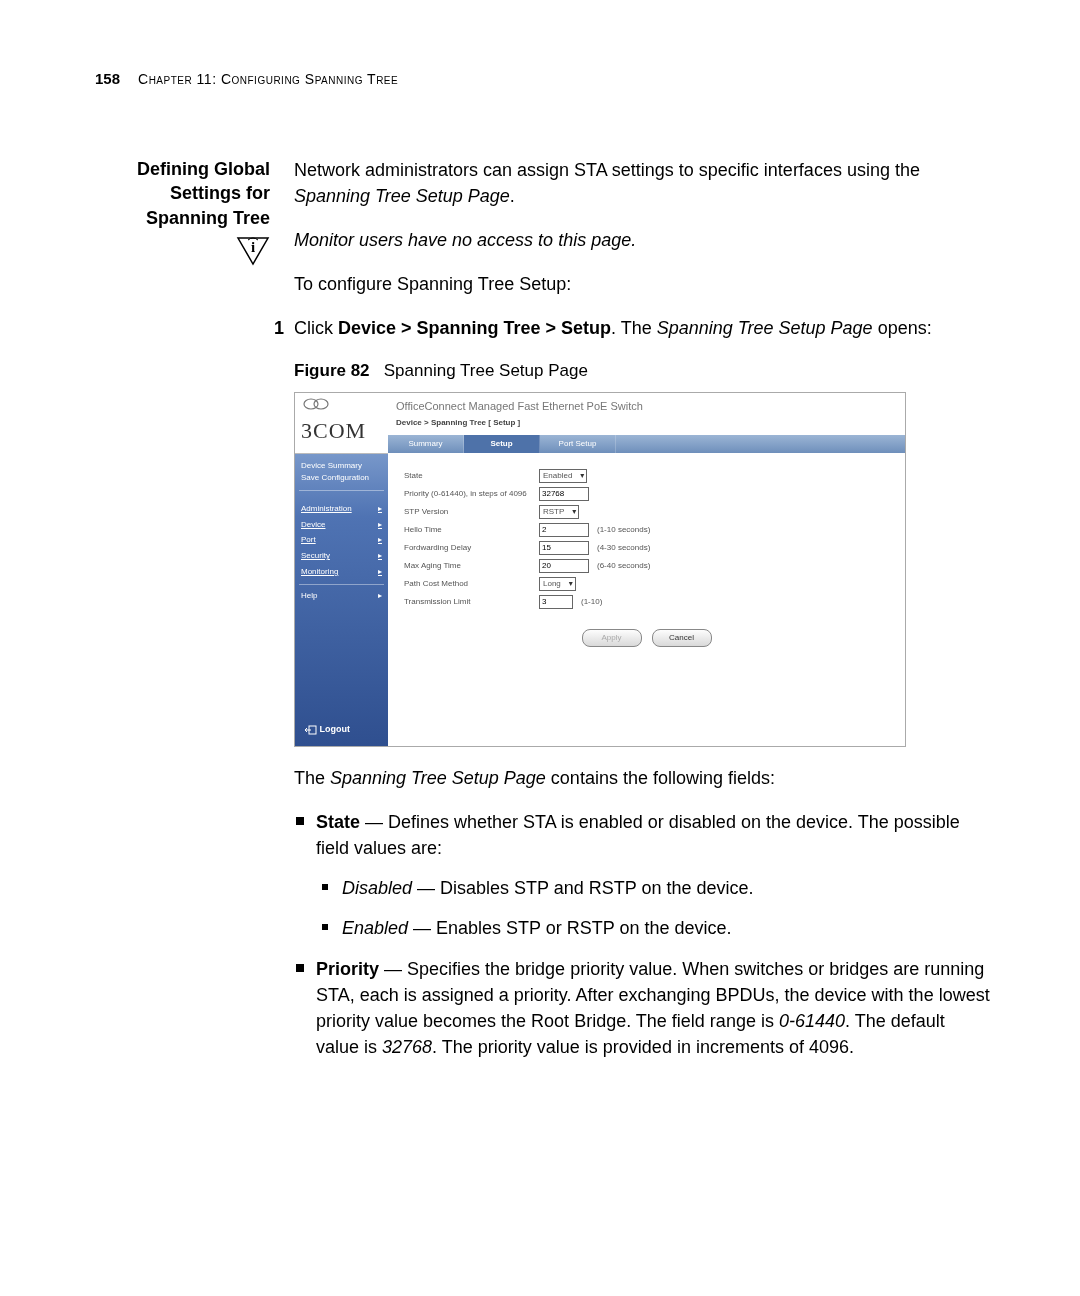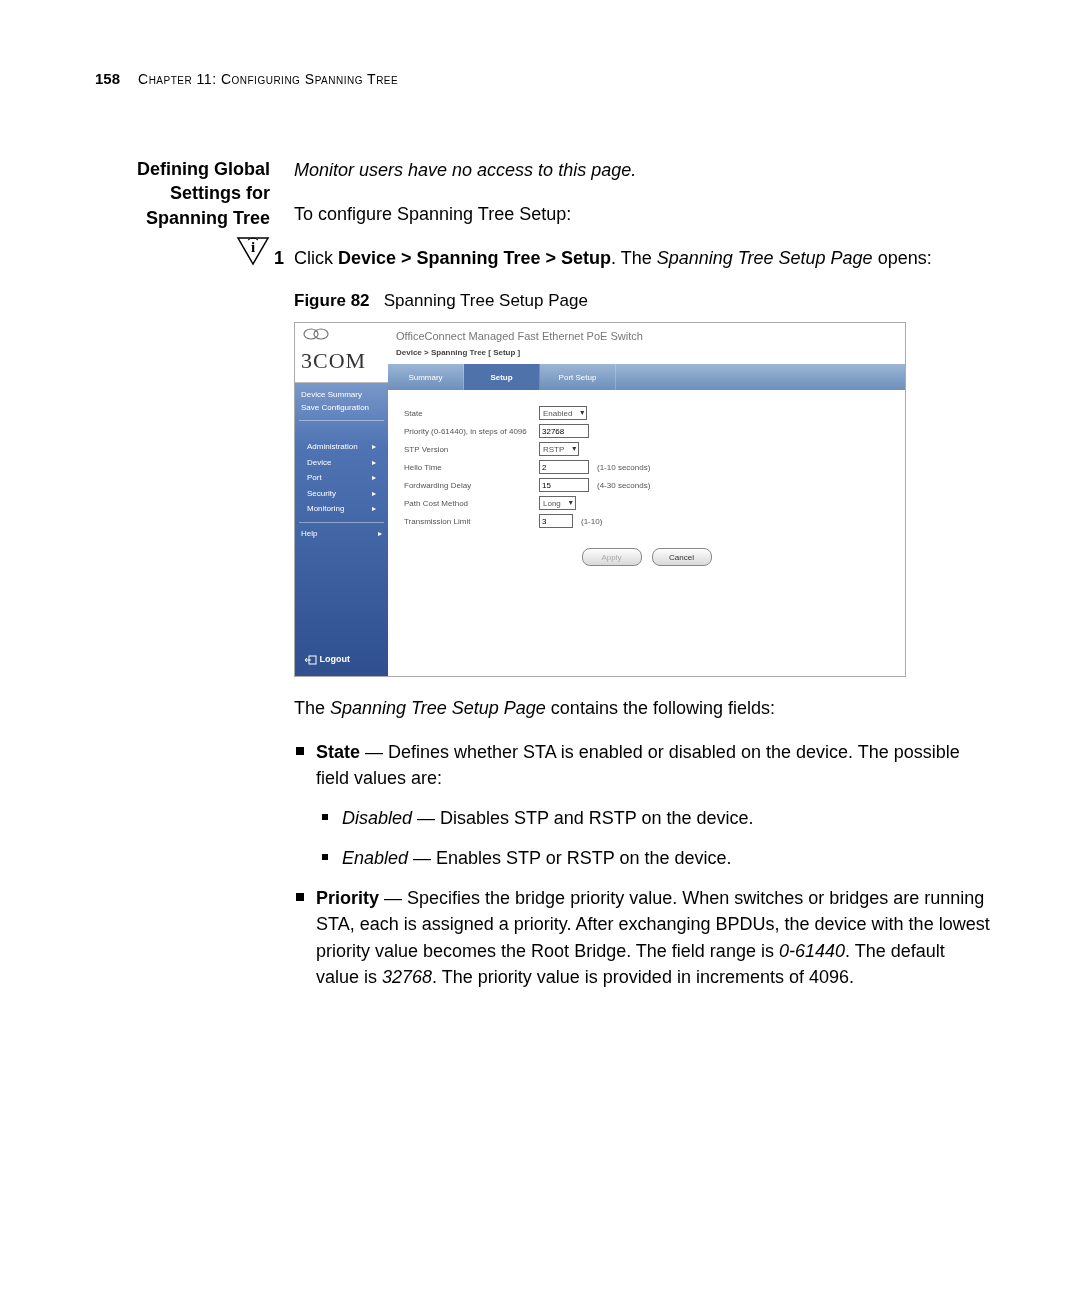--- a/index.html
+++ b/index.html
@@ -106,22 +106,23 @@
     letter-spacing: 1px;
     color: #333;
   }
   .ss-links {
     padding: 6px 6px 2px 6px;
     color: #fff;
     line-height: 1.6;
   }
   .ss-links .underline { }
   .ss-menu {
-    padding: 2px 6px;
-    margin-top: 16px;
+    padding: 2px 0;
+    margin-top: 8px;
+    text-decoration: underline;
   }
   .ss-menu-item {
     display: flex;
     justify-content: space-between;
     align-items: center;
     padding: 2px 6px;
     color: #fff;
   }
   .ss-menu-arrow {
     font-size: 8px;
@@ -150,21 +151,21 @@
   }
   .ss-breadcrumb {
     font-size: 8px;
     color: #444;
     padding: 0 8px 6px 8px;
     font-weight: bold;
   }
   .ss-tabs {
     display: flex;
     background: linear-gradient(to bottom, #9bb5d5, #6e8fbb);
-    height: 26px;
+    height: 18px;
     font-size: 8px;
     color: #fff;
   }
   .ss-tab {
     width: 75px;
     border-right: 1px solid rgba(255,255,255,0.2);
     display: flex;
     align-items: center;
     justify-content: center;
   }
@@ -284,20 +285,23 @@
         <svg width="34" height="30" viewBox="0 0 34 30">
           <polygon points="2,2 32,2 17,28" fill="none" stroke="#000" stroke-width="1.5"></polygon>
           <text x="17" y="16" text-anchor="middle" font-family="Georgia,serif" font-weight="bold" font-size="15">i</text>
           <path d="M12 4 Q17 0 22 4" fill="none" stroke="#000" stroke-width="1"></path>
         </svg>
       </div>
     </div>
 
     <div class="rightcol">
 
+      <p class="para">
+        <span>Network administrators can assign STA settings to specific interfaces using the </span><span class="italic">Spanning Tree Setup Page</span><span>.</span>
+      </p>
 
       <p class="para italic">Monitor users have no access to this page.</p>
 
       <p class="para">To configure Spanning Tree Setup:</p>
 
       <div class="step">
         <div class="step-num">1</div>
         <div>
           <span>Click </span><span class="bold">Device &gt; Spanning Tree &gt; Setup</span><span>. The </span><span class="italic">Spanning Tree Setup Page</span><span> opens:</span>
         </div>
@@ -382,20 +386,25 @@
                 <div class="ss-row-label">Hello Time</div>
                 <input class="ss-input" value="2" style="">
                 <span class="ss-hint">(1-10 seconds)</span>
               </div>
               <div class="ss-row">
                 <div class="ss-row-label">Fordwarding Delay</div>
                 <input class="ss-input" value="15" style="">
                 <span class="ss-hint">(4-30 seconds)</span>
               </div>
               <div class="ss-row">
+                <div class="ss-row-label">Max Aging Time</div>
+                <input class="ss-input" value="20" style="">
+                <span class="ss-hint">(6-40 seconds)</span>
+              </div>
+              <div class="ss-row">
                 <div class="ss-row-label">Path Cost Method</div>
                 <div class="ss-select">Long</div>
               </div>
               <div class="ss-row">
                 <div class="ss-row-label">Transmission Limit</div>
                 <input class="ss-input" style="width: 28px;" value="3">
                 <span class="ss-hint">(1-10)</span>
               </div>
               <div class="ss-buttons">
                 <div class="ss-btn disabled">Apply</div>

